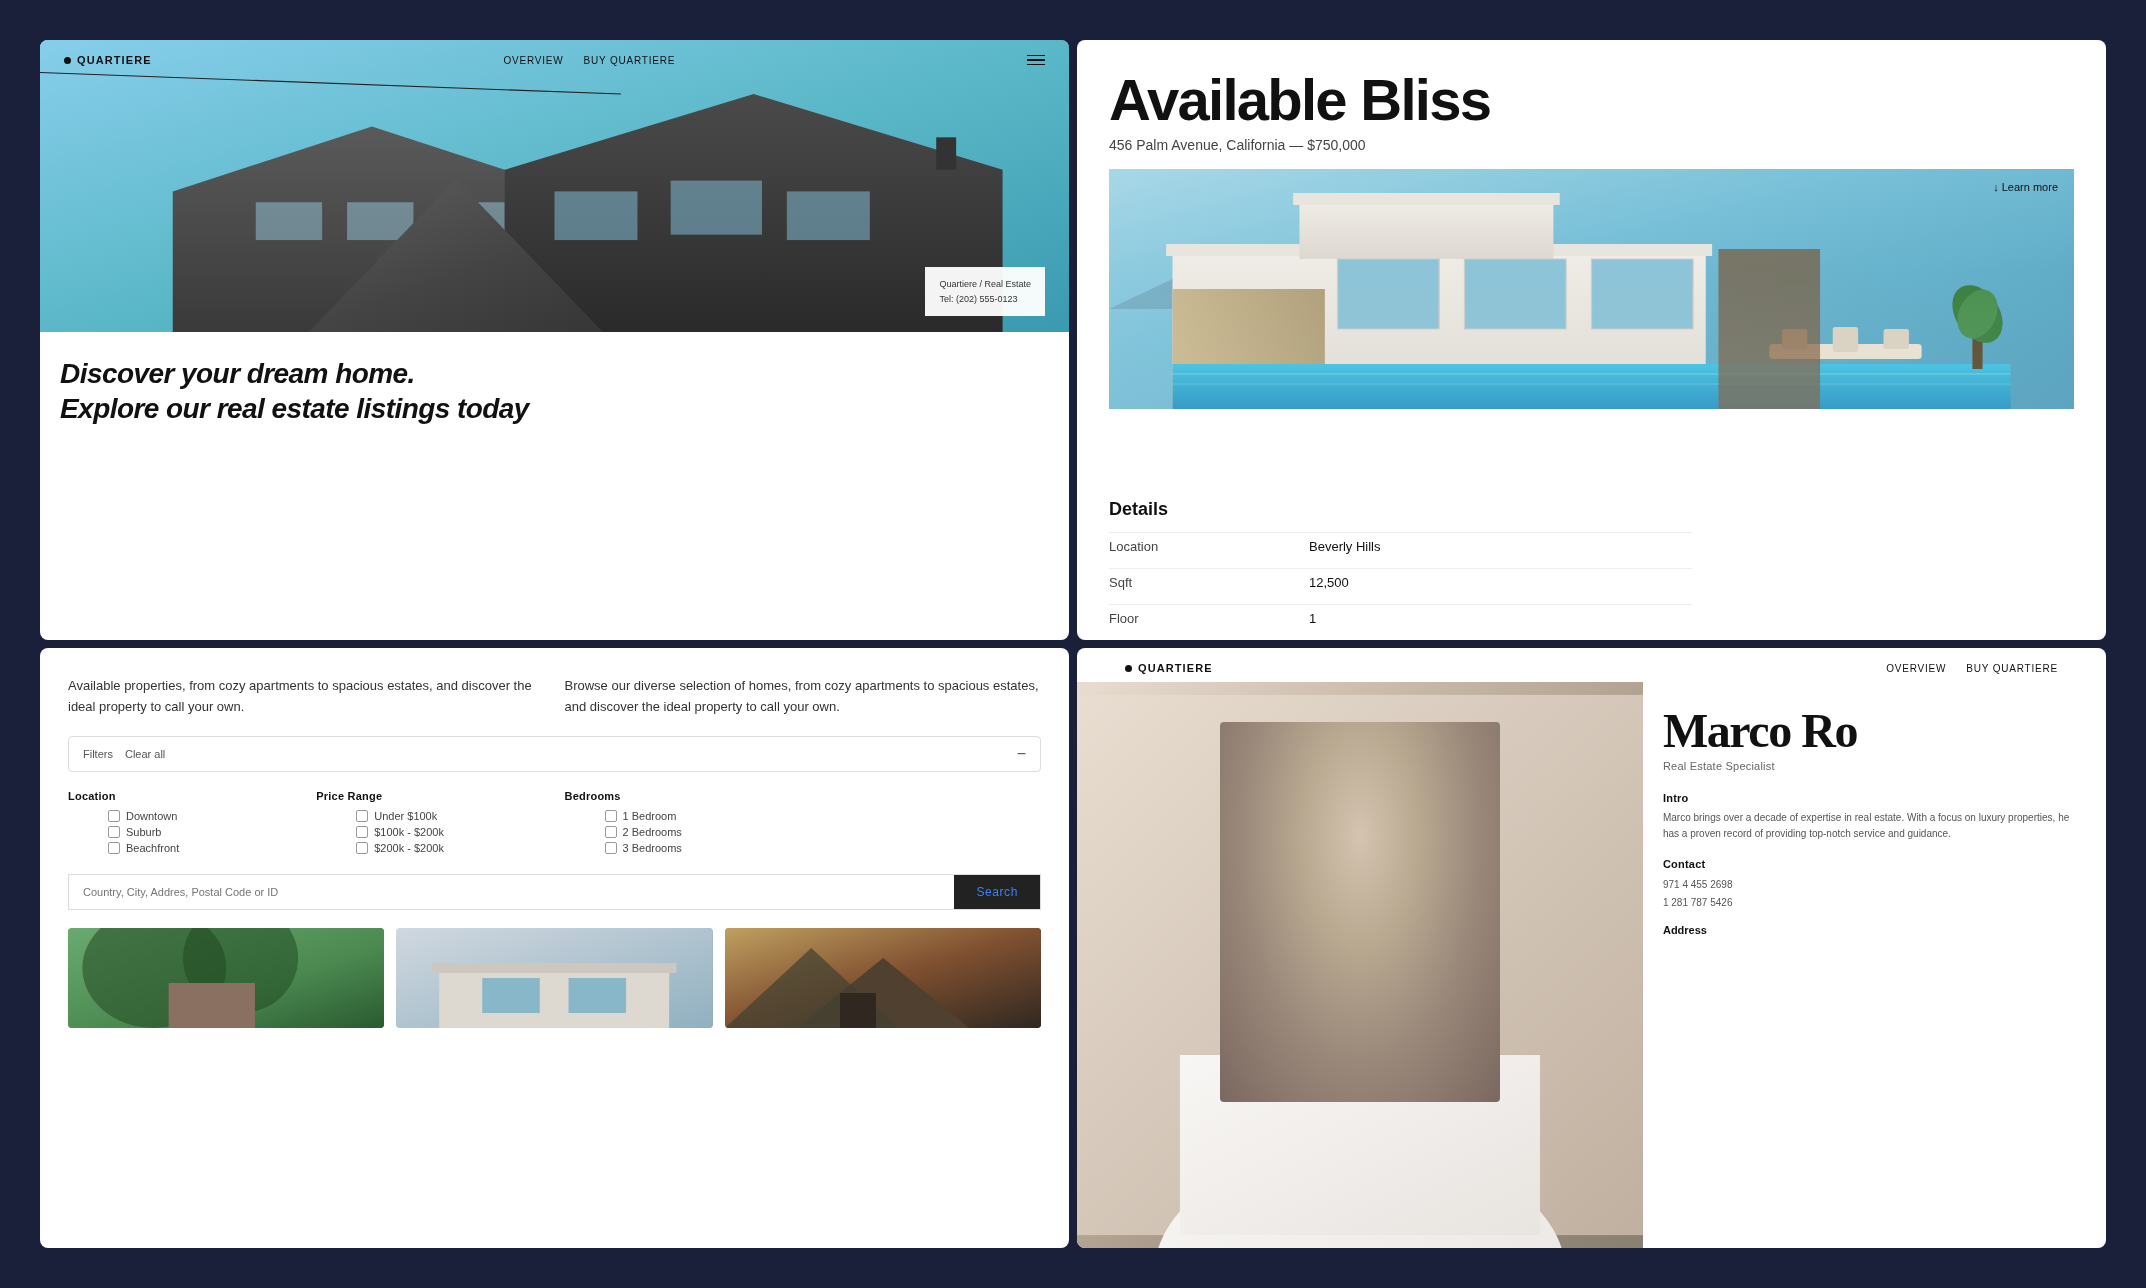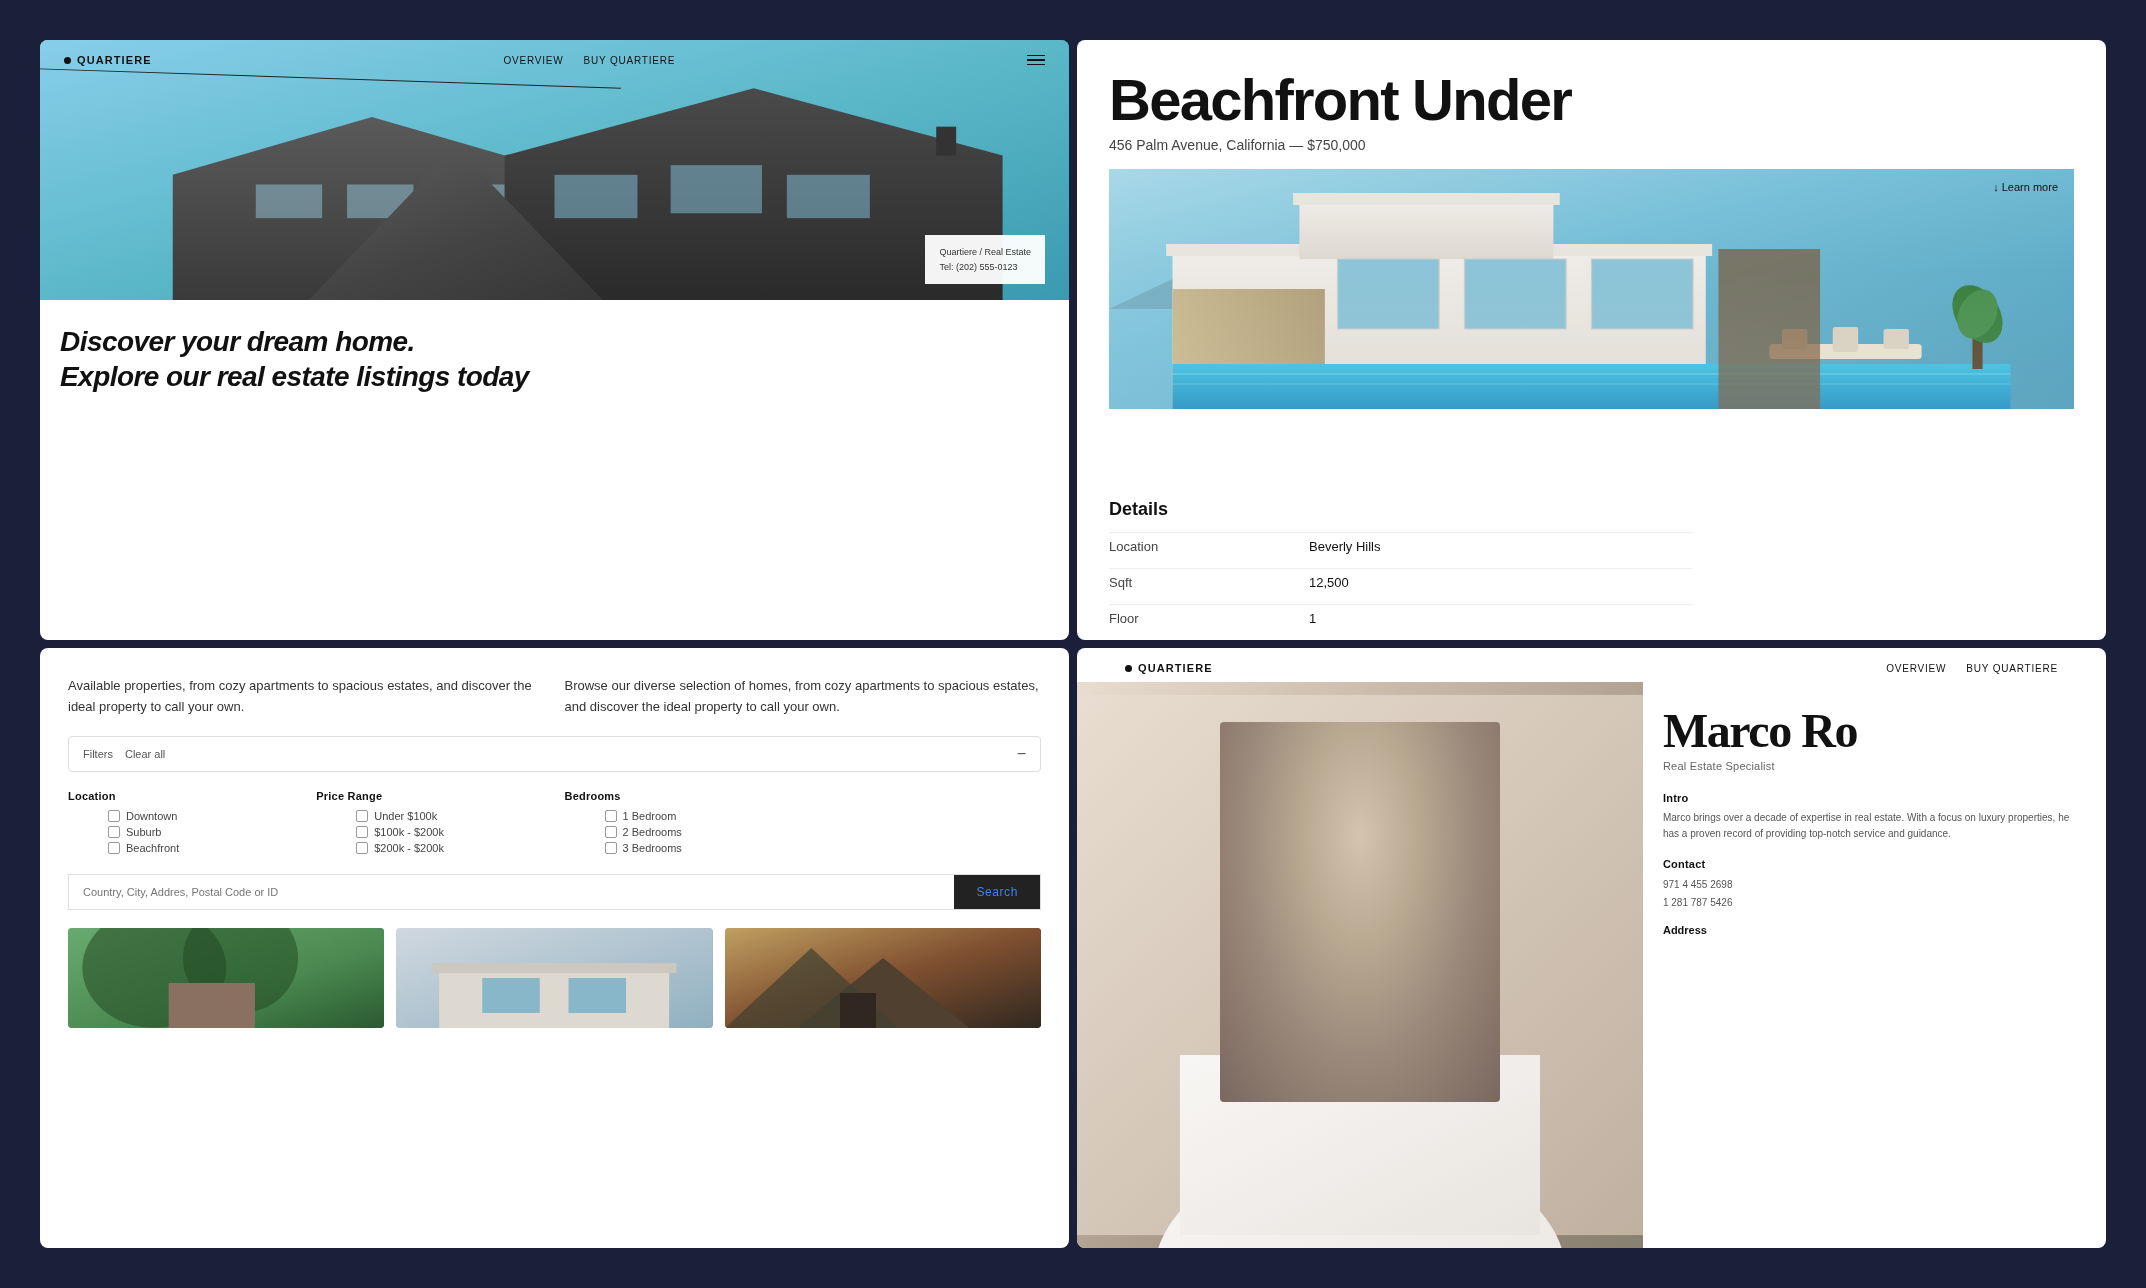--- a/index.html
+++ b/index.html
@@ -76,21 +76,21 @@
 
     .panel-1 .nav .hamburger span {
       width: 18px;
       height: 1.5px;
       background: #111;
       display: block;
     }
 
     .panel-1 .hero-img {
       width: 100%;
-      height: 260px;
+      height: 292px;
       background: linear-gradient(135deg, #7ab8c4 0%, #5a9eb0 30%, #4a8a9a 50%, #3d6b78 70%, #2a4a52 100%);
       position: relative;
       overflow: hidden;
       flex-shrink: 0;
     }
 
     .panel-1 .hero-img::before {
       content: '';
       position: absolute;
       bottom: 0;
@@ -567,21 +567,21 @@
 
   <div class="hero-content">
     <h1>
       <span>Discover your dream home.</span><br>
       <span>Explore our real estate listings today</span>
     </h1>
   </div>
 </div>
 
 <div class="panel panel-2">
-  <h1 class="property-title">Beachfront Under</h1>
+  <h1 class="property-title">Available Bliss</h1>
   <p class="property-address">456 Palm Avenue, California — $750,000</p>
 
   <div class="property-img-wrapper">
     <div class="property-img">
       <svg class="villa-svg" viewBox="0 0 760 240" preserveAspectRatio="none">
         <defs>
           <linearGradient id="sky2" x1="0%" y1="0%" x2="100%" y2="100%">
             <stop offset="0%" style="stop-color:#a8d8e8"></stop>
             <stop offset="40%" style="stop-color:#78c0d8"></stop>
             <stop offset="100%" style="stop-color:#4a9ab8"></stop>

